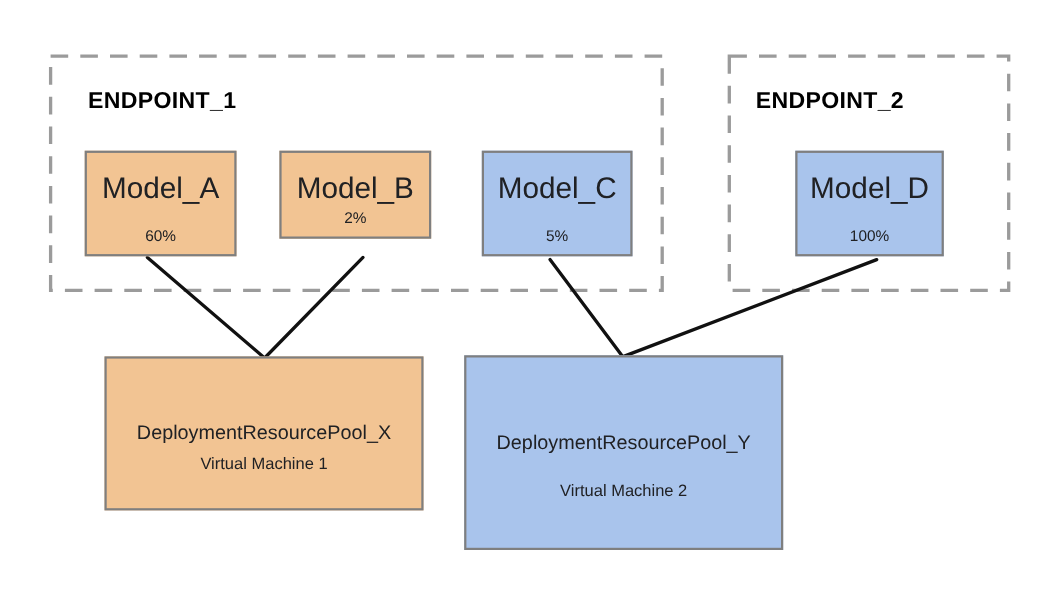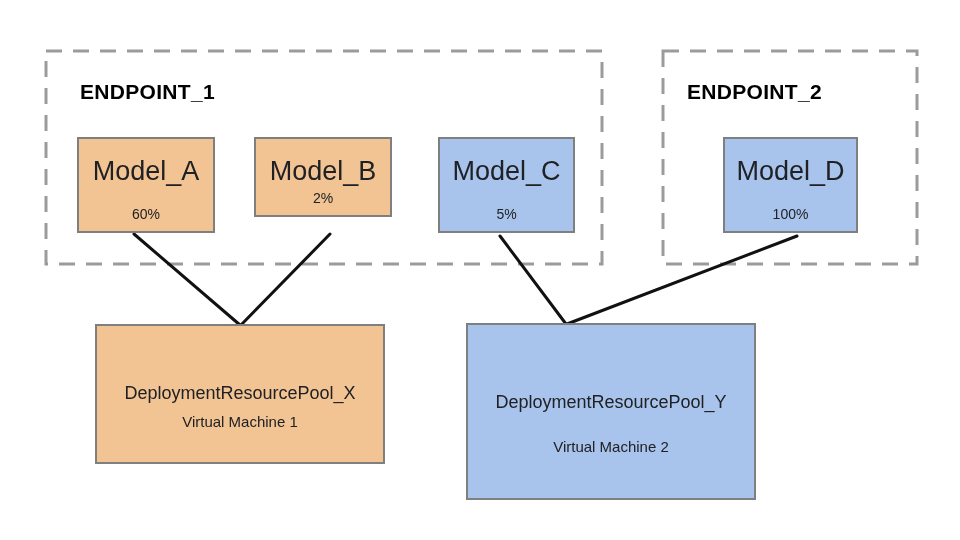--- a/index.html
+++ b/index.html
@@ -116,18 +116,18 @@
   <div class="node model fill-blue" style="left:723px; top:137px; width:135px; height:96px;">
     <div class="m-label">Model_D</div>
     <div class="m-traffic">100%</div>
   </div>
 
   <div class="node pool fill-orange" style="left:95px; top:324px; width:290px; height:140px;">
     <div class="p-label">DeploymentResourcePool_X</div>
     <div class="p-machine">Virtual Machine 1</div>
   </div>
 
-  <div class="node pool fill-blue" style="left:422px; top:323px; width:290px; height:177px;margin-left:44px;">
+  <div class="node pool fill-blue" style="left:422px; top:323px; width:290px; height:177px;">
     <div class="p-label">DeploymentResourcePool_Y</div>
     <div class="p-machine">Virtual Machine 2</div>
   </div>
 
 </div>
 
 </body></html>

